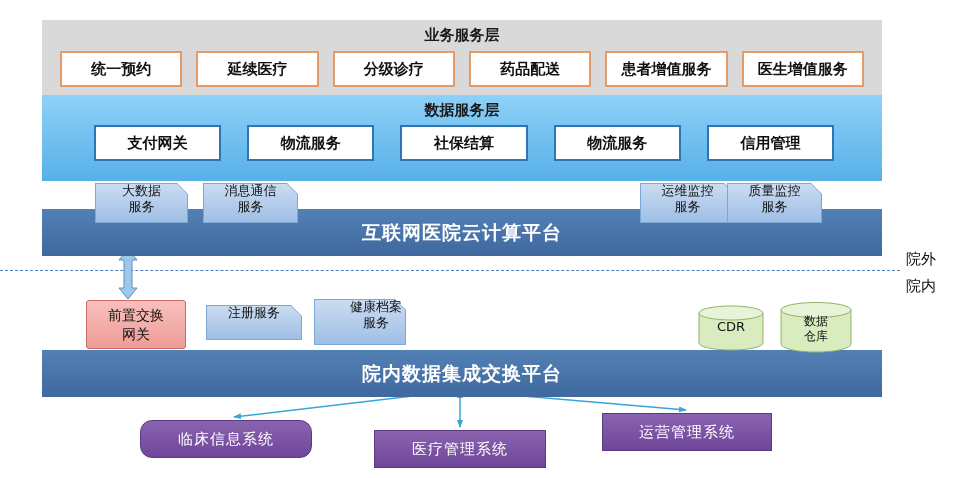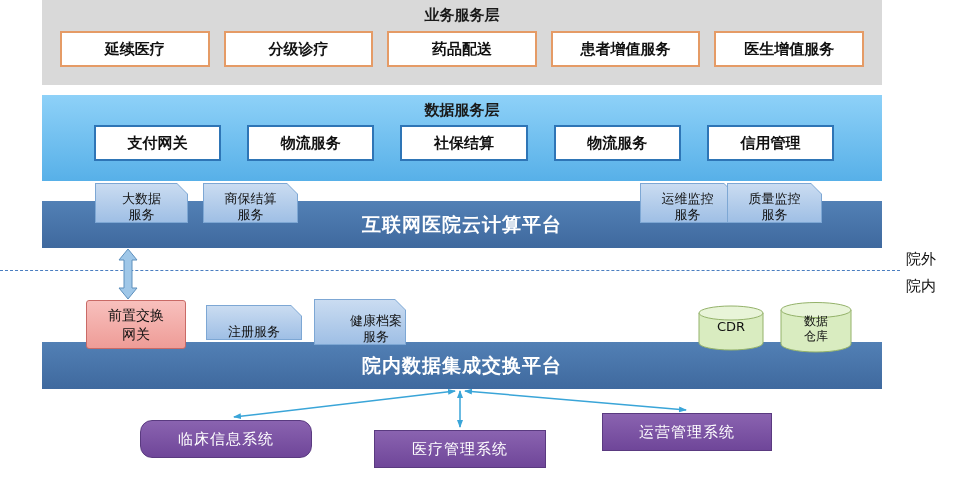--- a/index.html
+++ b/index.html
@@ -1,41 +1,41 @@
 <!DOCTYPE html>
 <html><head>
 <meta charset="utf-8">
 <style>
   * { margin:0; padding:0; box-sizing:border-box; }
   body { background:#fff; font-family:"DejaVu Sans","Liberation Sans",sans-serif; }
   .canvas { position:relative; width:969px; height:478px; background:#fff; overflow:hidden; }
 
   
   .band { position:absolute; left:42px; width:840px; }
-  .band-business { top:0; height:85px; background:#d9d9d9; }
+  .band-business { top:20px; height:85px; background:#d9d9d9; }
   .band-data { top:95px; height:86px; background:linear-gradient(180deg,#8ed1f8,#57b0e8); }
   .band-title { text-align:center; padding-top:6px; font-size:15px; font-weight:bold; color:#1a1a1a; }
   .box-row { position:absolute; display:flex; }
   .row-business { left:18px; right:18px; top:31px; gap:14px; }
   .row-data { left:52px; right:48px; top:30px; gap:26px; }
   .box { flex:1; height:36px; background:#fff; display:flex; align-items:center; justify-content:center;
          font-size:15px; font-weight:bold; color:#111; }
   .box-orange { border:2px solid #e59b66; }
   .box-blue { border:2px solid #2e75b6; }
 
   
   .bar { position:absolute; left:42px; width:840px; height:47px; z-index:2;
          background:linear-gradient(180deg,#5280b5,#3f699e);
-         display:flex; align-items:center; justify-content:center; }
+         display:flex; align-items:center; justify-content:center;margin-top:8px; }
   .bar-title { color:#fff; font-size:19px; font-weight:bold; letter-spacing:1px; }
   .bar-cloud { top:201px; }
   .bar-integration { top:342px; }
 
   
-  .tab { position:absolute; z-index:3; display:flex; align-items:flex-end; justify-content:center;border-radius:18px; }
+  .tab { position:absolute; z-index:3; display:flex; align-items:flex-start; justify-content:center;border-radius:18px; }
   .tab::before { content:""; position:absolute; inset:0; background:#7da7d4;
     clip-path:polygon(0 0, calc(100% - 11px) 0, 100% 11px, 100% 100%, 0 100%); }
   .tab::after { content:""; position:absolute; inset:1px; background:linear-gradient(180deg,#cadcf1,#9fbfe5);
     clip-path:polygon(0 0, calc(100% - 10px) 0, 100% 10px, 100% 100%, 0 100%); }
   .tab span { position:relative; z-index:1; font-size:13px; line-height:1.25; color:#111;
     text-align:center; white-space:pre-line; }
 
   
   .boundary-line { position:absolute; left:0; top:270px; width:900px; border-top:1px dashed #4a7ec0; z-index:1; }
   .boundary-label { position:absolute; left:906px; font-size:15px; color:#111; }
@@ -68,20 +68,21 @@
   .overlay { position:absolute; left:0; top:0; z-index:1; pointer-events:none; }
 </style>
 </head>
 <body>
 
 <div class="canvas">
 
   <div class="band band-business">
     <div class="band-title">业务服务层</div>
     <div class="box-row row-business">
+      <div class="box box-orange">统一预约</div>
       <div class="box box-orange">延续医疗</div>
       <div class="box box-orange">分级诊疗</div>
       <div class="box box-orange">药品配送</div>
       <div class="box box-orange">患者增值服务</div>
       <div class="box box-orange">医生增值服务</div>
     </div>
   </div>
 
   <div class="band band-data">
     <div class="band-title">数据服务层</div>
@@ -92,21 +93,21 @@
       <div class="box box-blue">物流服务</div>
       <div class="box box-blue">信用管理</div>
     </div>
   </div>
 
   <div class="tab" style="left:95px; top:183px; width:93px; height:40px;">
     <span>大数据
 服务</span>
   </div>
   <div class="tab" style="left:203px; top:183px; width:95px; height:40px;">
-    <span>商保结算
+    <span>消息通信
 服务</span>
   </div>
   <div class="tab" style="left:640px; top:183px; width:95px; height:40px;">
     <span>运维监控
 服务</span>
   </div>
   <div class="tab" style="left:727px; top:183px; width:95px; height:40px;">
     <span>质量监控
 服务</span>
   </div>

